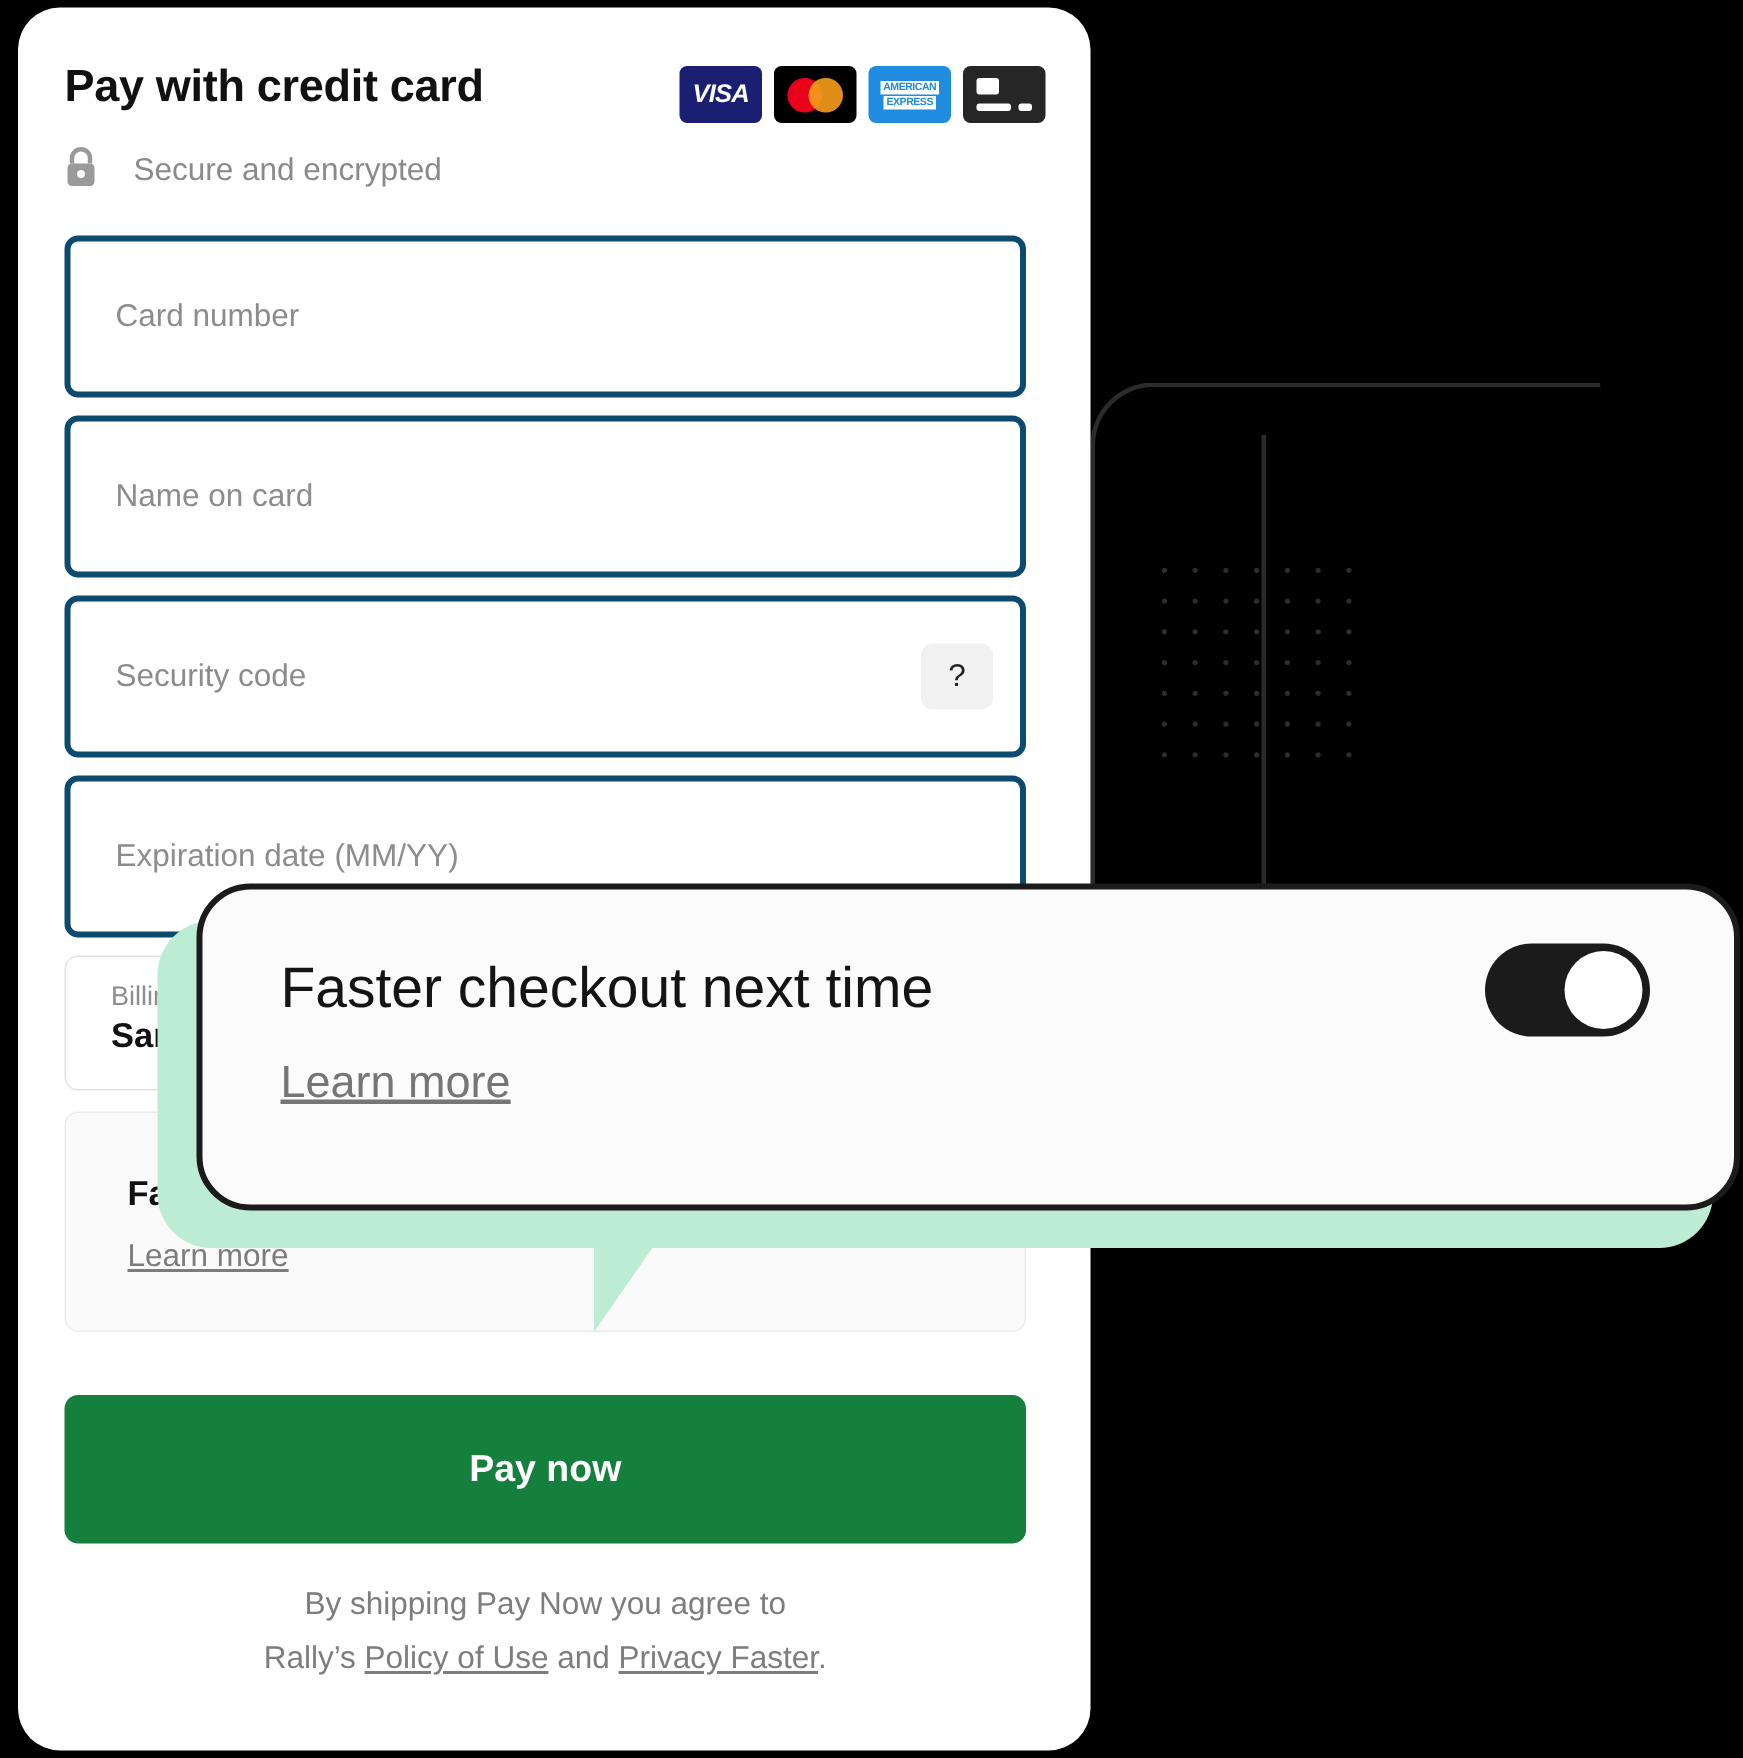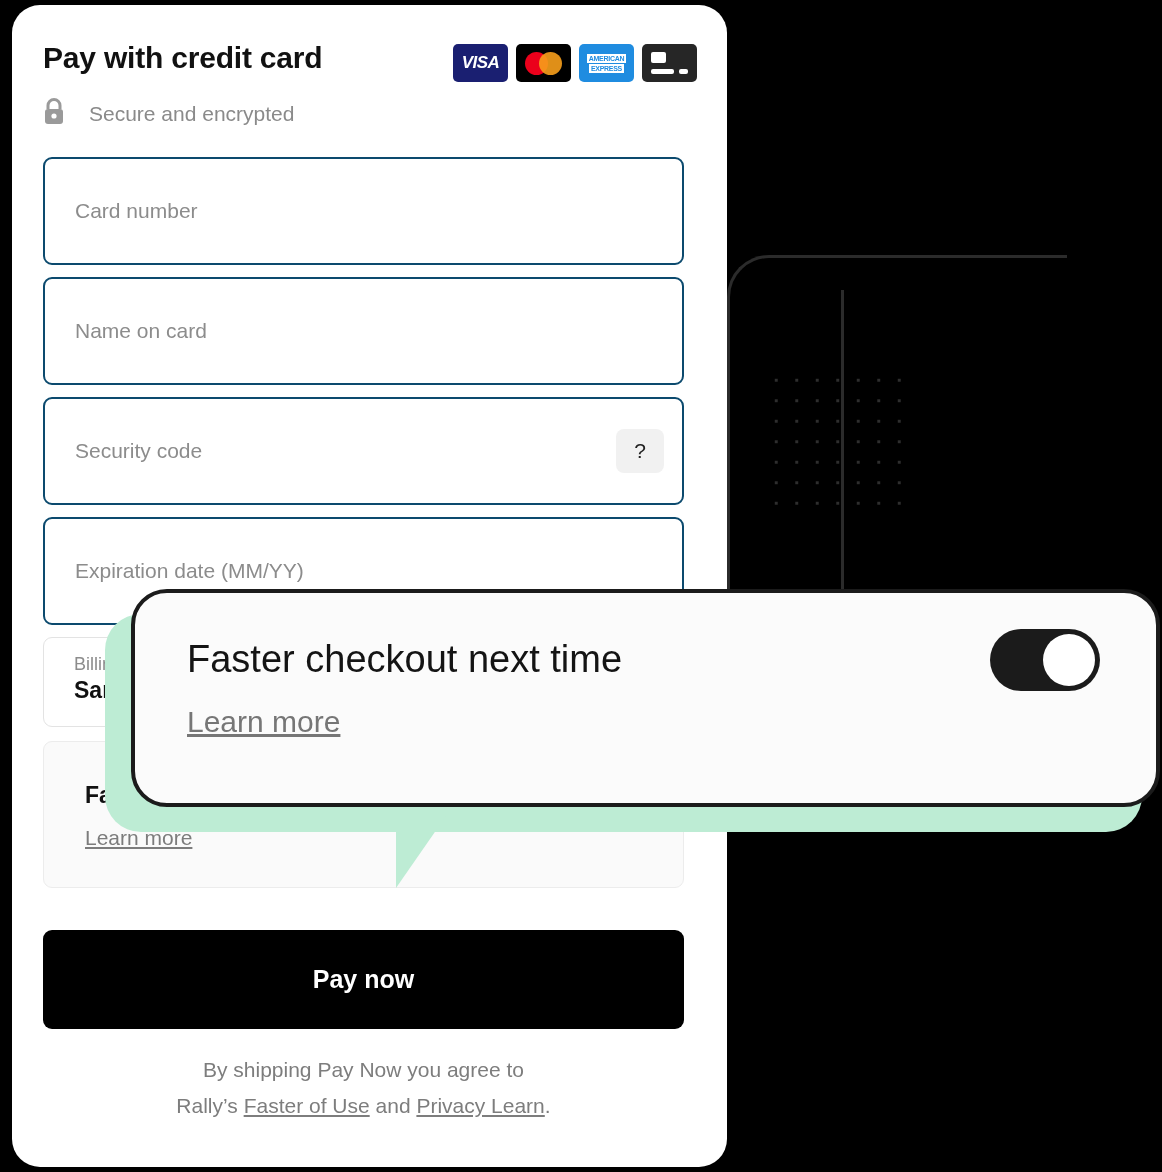--- a/index.html
+++ b/index.html
@@ -158,21 +158,21 @@
   
   #form-fields {
     position: absolute;
     left: 31px;
     top: 152px;
     width: 641px;
   }
   .field {
     position: relative;
     height: 108px;
-    border: 2px solid #0c4a6e;
+    border: 4px solid #0c4a6e;
     border-radius: 9px;
     box-sizing: border-box;
     margin-bottom: 12px;
     display: flex;
     align-items: center;
     background: #ffffff;
   }
   .field-placeholder {
     font-size: 21px;
     color: #8c8c8c;
@@ -249,21 +249,21 @@
     cursor: pointer;
   }
 
   
   #pay-now-button {
     position: absolute;
     left: 31px;
     top: 925px;
     width: 641px;
     height: 99px;
-    background: #000000;
+    background: #15803d;
     color: #ffffff;
     border: none;
     border-radius: 9px;
     font-size: 25px;
     font-weight: bold;
     font-family: "Liberation Sans", sans-serif;
     cursor: pointer;
   }
 
   
@@ -427,21 +427,21 @@
       <span id="faster-panel-title">Faster checkout next time</span>
       <a id="faster-panel-link">Learn more</a>
     </div>
 
   </div>
 
   <button id="pay-now-button">Pay now</button>
 
   <div id="legal-footer">
     <span>By shipping Pay Now you agree to</span><br>
-    <span>Rally’s </span><a>Faster of Use</a><span> and </span><a>Privacy Learn</a><span>.</span>
+    <span>Rally’s </span><a>Policy of Use</a><span> and </span><a>Privacy Faster</a><span>.</span>
   </div>
 
 </div>
 
 <div id="tooltip-shadow"></div>
 <div id="tooltip-tail"></div>
 
 <div id="tooltip-card">
   <span id="tooltip-title">Faster checkout next time</span>
   <a id="tooltip-link">Learn more</a>

